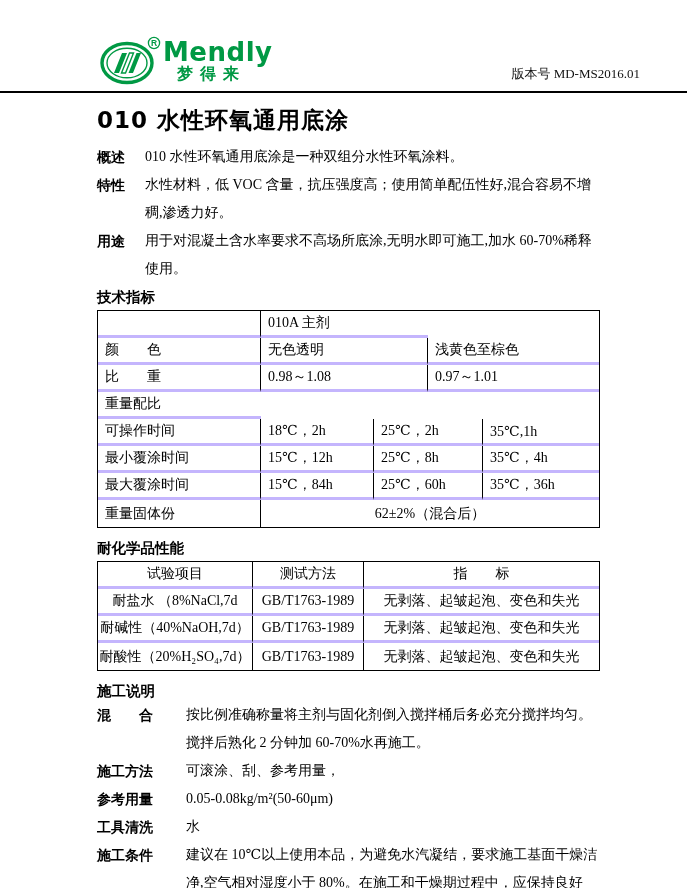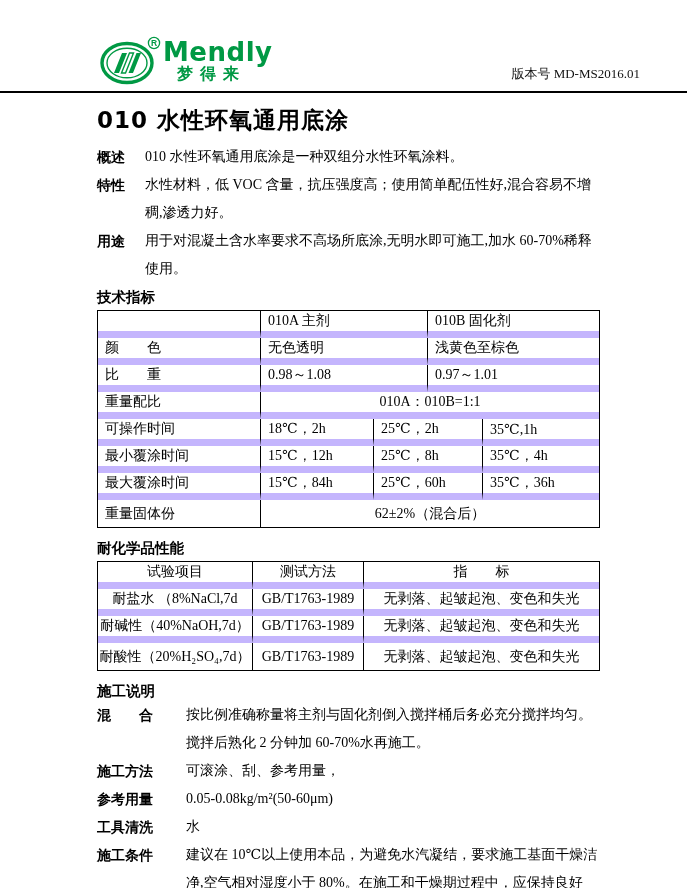--- a/index.html
+++ b/index.html
@@ -37,21 +37,21 @@
     margin-top:4px; font-family:"DejaVu Sans","Liberation Sans",sans-serif;
     font-weight:bold; font-size:14.5px; line-height:20px;
   }
   .sec-h.gap { margin-top:10px;font-family:Liberation Serif, serif; }
   
   .tbl { border:1.5px solid #000; width:503px; margin-top:3px; }
   .trow { display:flex; }
   .cell {
     height:27px; display:flex; align-items:center; padding:0 7px;
     font-size:14px; white-space:nowrap; overflow:hidden;
-    border-right:1px solid #000; border-bottom:7px solid #c4b5fd;
+    border-right:1px solid #000; border-bottom:3px solid #c4b5fd;
   }
   .trow .cell:last-child { border-right:none; }
   .trow:last-child .cell { border-bottom:none; }
   .t1 .c0 { width:163px; }
   .t1 .c1 { width:167px; }
   .t1 .c2 { flex:1; }
   .t1 .t0 { width:163px; }
   .t1 .t1c { width:113px; }
   .t1 .t2c { width:109px;text-align:center; }
   .t1 .t3c { flex:1; }
@@ -110,35 +110,33 @@
         <div class="intro-text">用于对混凝土含水率要求不高场所底涂,无明水即可施工,加水 60-70%稀释使用。</div>
       </div>
     </div>
 
     <div class="sec-h">技术指标</div>
 
     <div class="tbl t1">
       <div class="trow">
         <div class="cell c0"></div>
         <div class="cell c1">010A 主剂</div>
-        <div class="cell c2">010B 固化剂</div>
       </div>
       <div class="trow">
         <div class="cell c0">颜　　色</div>
         <div class="cell c1">无色透明</div>
         <div class="cell c2">浅黄色至棕色</div>
       </div>
       <div class="trow">
         <div class="cell c0">比　　重</div>
         <div class="cell c1">0.98～1.08</div>
         <div class="cell c2">0.97～1.01</div>
       </div>
       <div class="trow">
         <div class="cell c0">重量配比</div>
-        <div class="cell span">010A：010B=1:1</div>
       </div>
       <div class="trow">
         <div class="cell t0">可操作时间</div>
         <div class="cell t1c">18℃，2h</div>
         <div class="cell t2c">25℃，2h</div>
         <div class="cell t3c">35℃,1h</div>
       </div>
       <div class="trow">
         <div class="cell t0">最小覆涂时间</div>
         <div class="cell t1c">15℃，12h</div>

